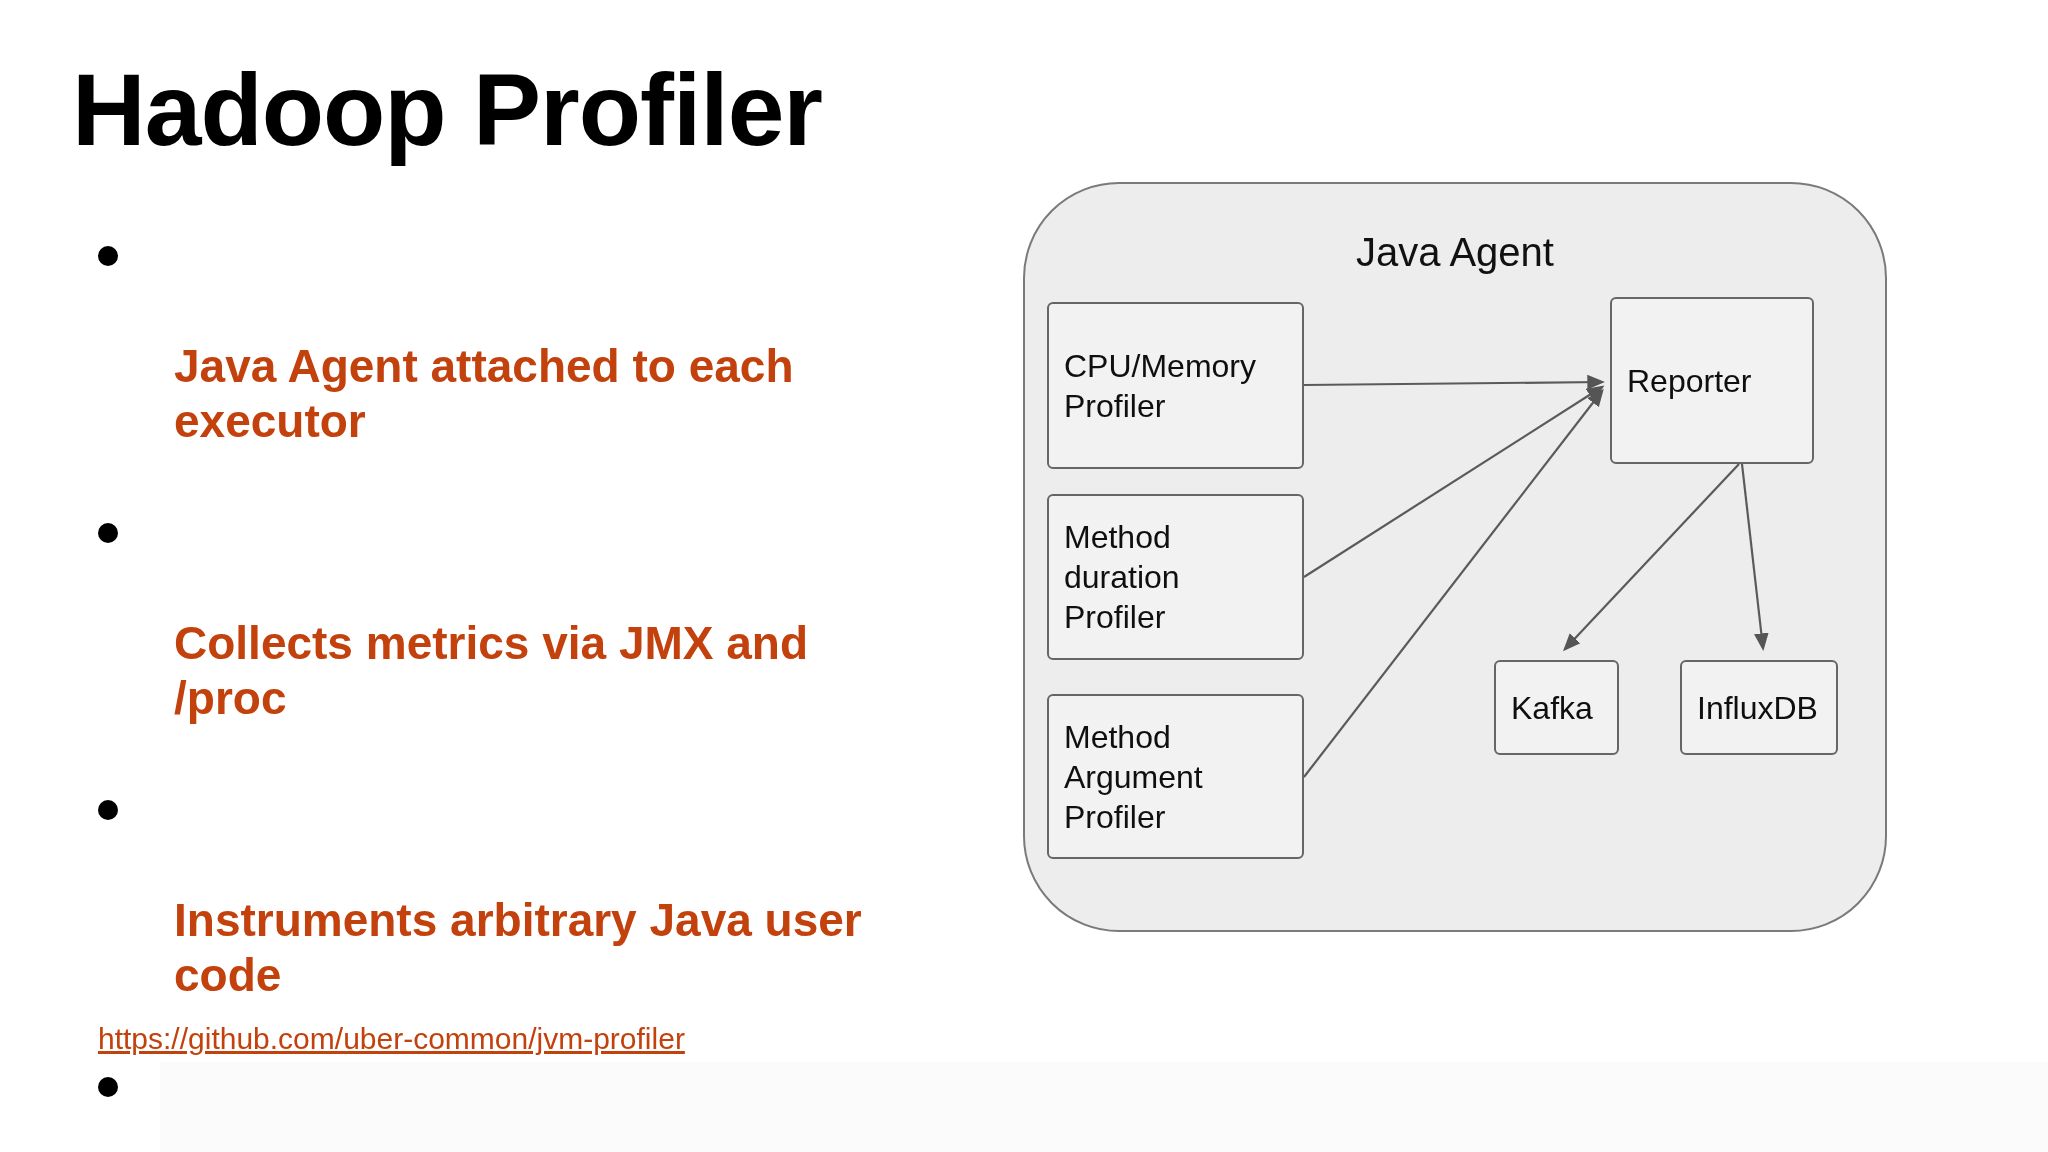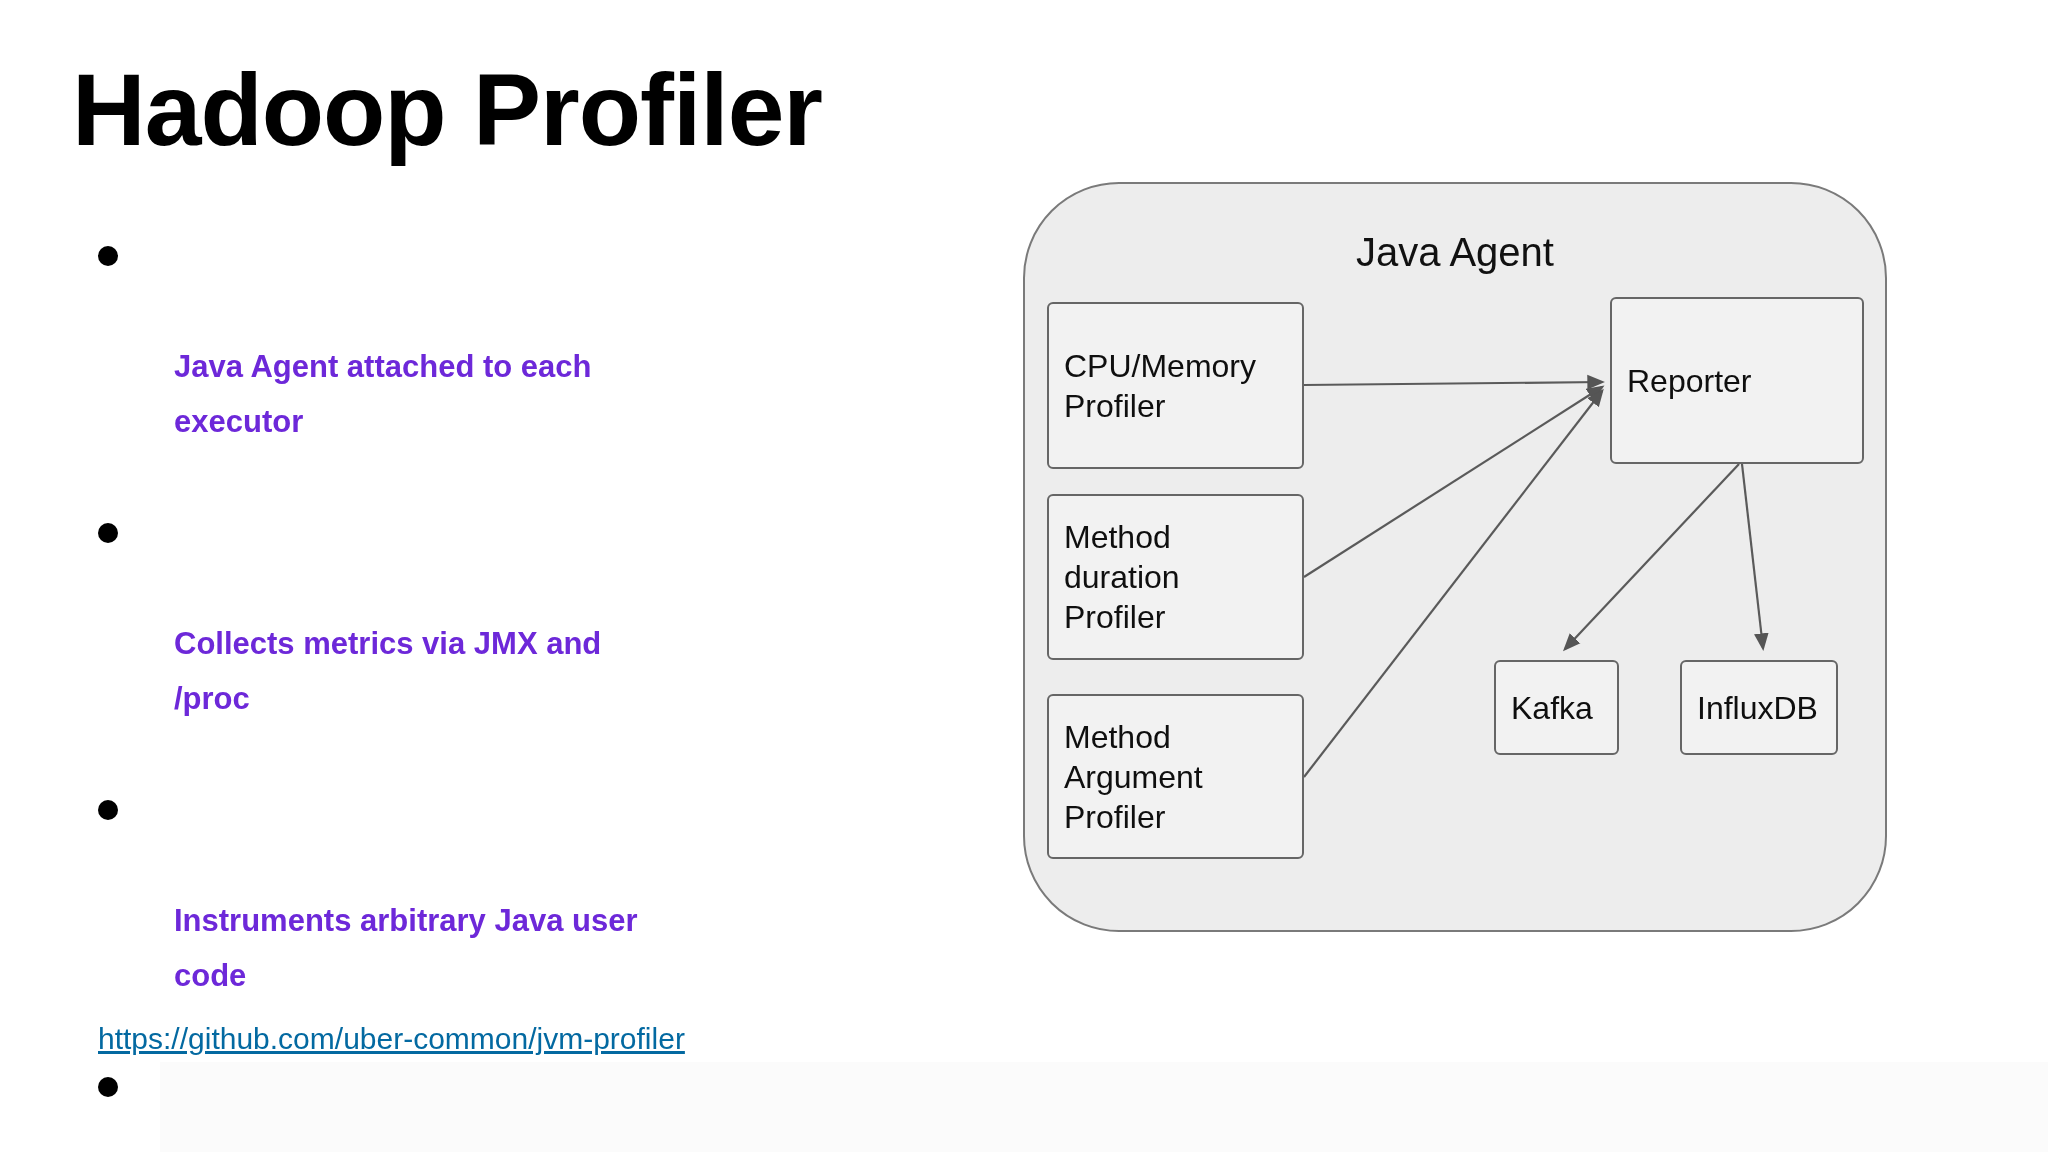--- a/index.html
+++ b/index.html
@@ -8,29 +8,29 @@
     font-family:"Liberation Sans",sans-serif;color:#000;
   }
   
   .title{
     position:absolute;left:70px;top:54px;margin:2px;
     font-size:102px;font-weight:bold;line-height:1.06;letter-spacing:-1px;color:#000;
   }
   .bullets{position:absolute;left:90px;top:229px;width:810px;}
   .bullet{
     position:relative;padding-left:84px;margin:0 0 57px 0;
-    font-size:31px;font-weight:bold;line-height:55px;white-space:pre-line;color:#6d28d9;
+    font-size:46px;font-weight:bold;line-height:55px;white-space:pre-line;color:#c2410c;
   }
   .dot{
     position:absolute;left:8px;top:17px;width:20px;height:20px;
     border-radius:50%;background:#000;
   }
   .link{
     position:absolute;left:98px;top:1022px;
-    font-size:30px;line-height:34px;color:#0369a1;text-decoration:underline;
+    font-size:30px;line-height:34px;color:#c2410c;text-decoration:underline;
   }
   .footer-band{
     position:absolute;left:160px;top:1062px;width:1888px;height:90px;background:#fbfbfb;
   }
   
   .agent{
     position:absolute;left:1023px;top:182px;width:864px;height:750px;box-sizing:border-box;
     background:#ededed;border:2px solid #7a7a7a;border-radius:96px;padding-left:26px;
   }
   .agent-label{
@@ -41,21 +41,21 @@
   .node{
     position:absolute;box-sizing:border-box;
     background:#f2f2f2;border:2px solid #666;border-radius:6px;
     display:flex;align-items:center;padding-left:15px;
     font-size:32px;line-height:40px;color:#0f0f0f;
   }
   .node span{white-space:pre-line;}
   .node-cpu      {left:22px; top:118px; width:257px; height:167px;}
   .node-duration {left:22px; top:310px; width:257px; height:166px;}
   .node-argument {left:22px; top:510px; width:257px; height:165px;}
-  .node-reporter {left:585px;top:113px; width:254px; height:167px;}
+  .node-reporter {left:585px;top:113px; width:204px; height:167px;}
   .node-kafka    {left:469px;top:476px; width:125px; height:95px;}
   .node-influxdb {left:655px;top:476px; width:158px; height:95px;}
 </style>
 </head>
 <body>
 
 <div class="canvas">
 
   <h1 class="title">Hadoop Profiler</h1>
 

